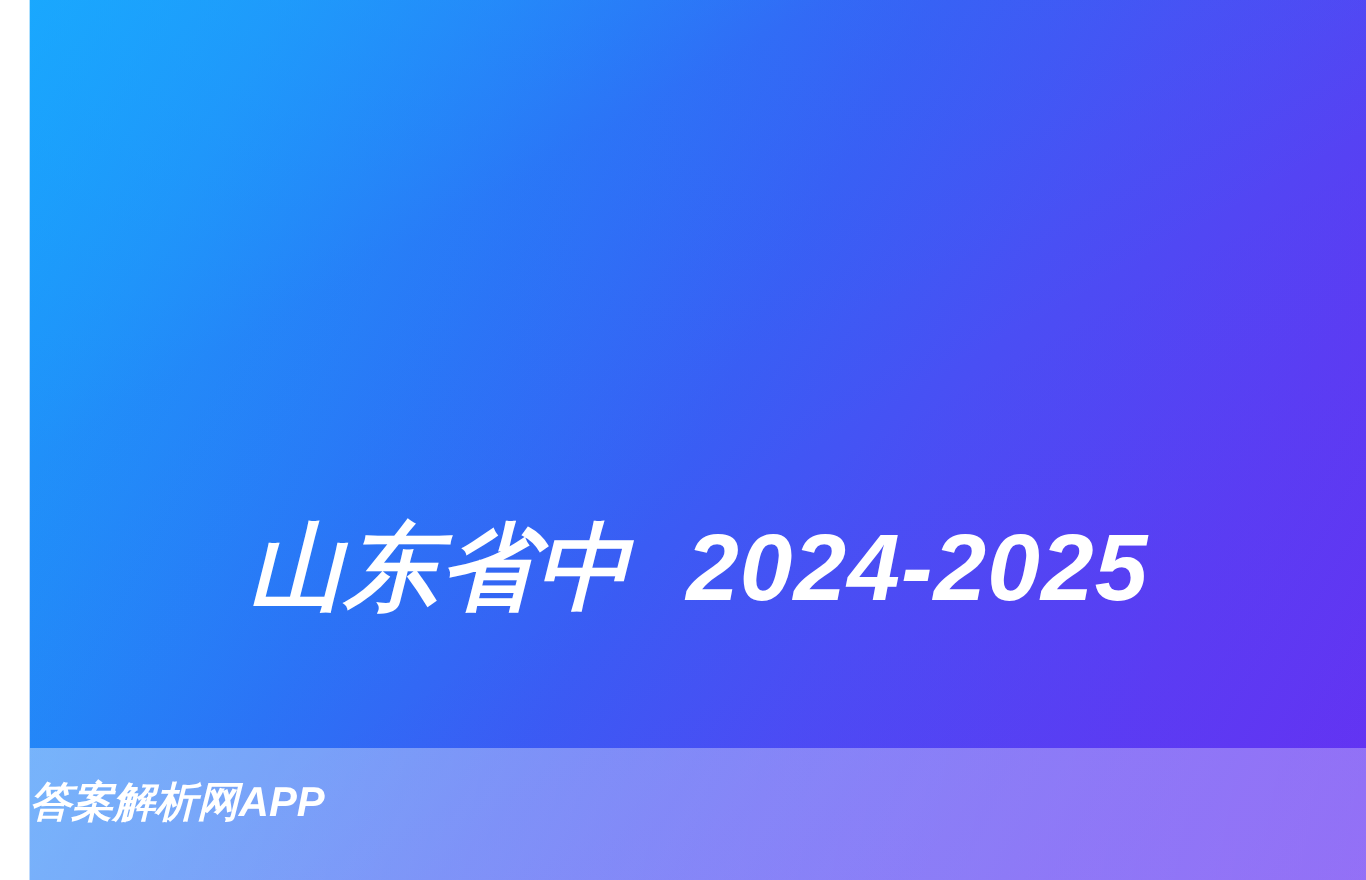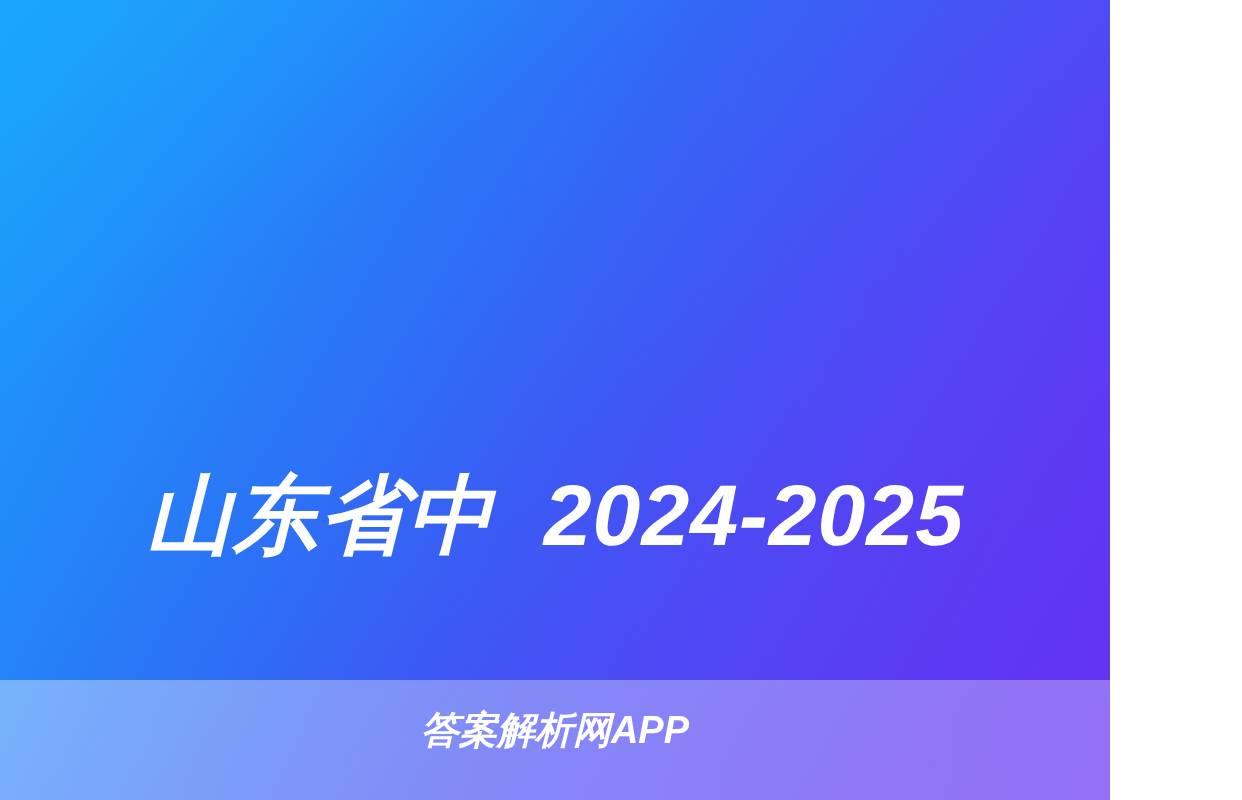--- a/index.html
+++ b/index.html
@@ -6,31 +6,32 @@
     margin: 0;
     padding: 0;
     background: #ffffff;
   }
   body {
     font-family: "Liberation Sans", sans-serif;
   }
 
   .poster {
     position: relative;
-    width: 1110px;
+    width: 1216px;
     height: 800px;
     overflow: hidden;
     background: linear-gradient(118deg,
         #14a5fc 0%,
         #1e93f9 14%,
         #2b73f6 34%,
         #3a5cf4 50%,
         #4a4ef4 64%,
         #5a3ef3 82%,
         #6633f2 100%);
+    margin-left: 27px;
   }
 
   
   .poster-sheen {
     position: absolute;
     inset: 0;
     background: linear-gradient(150deg,
         rgba(30,170,255,0.55) 0%,
         rgba(40,130,250,0.18) 28%,
         rgba(60,80,245,0.0) 55%,
@@ -69,21 +70,20 @@
         rgba(255,255,255,0.38) 0%,
         rgba(255,255,255,0.33) 45%,
         rgba(255,255,255,0.30) 100%);
   }
 
   .footer-text {
     position: absolute;
     left: 0;
     right: 0;
     top: 706px;
-    text-align: center;
     color: #ffffff;
     font-weight: bold;
     font-style: italic;
     font-size: 38px;
     line-height: 48px;
     letter-spacing: 0px;
     white-space: pre;
   }
 </style>
 </head>

